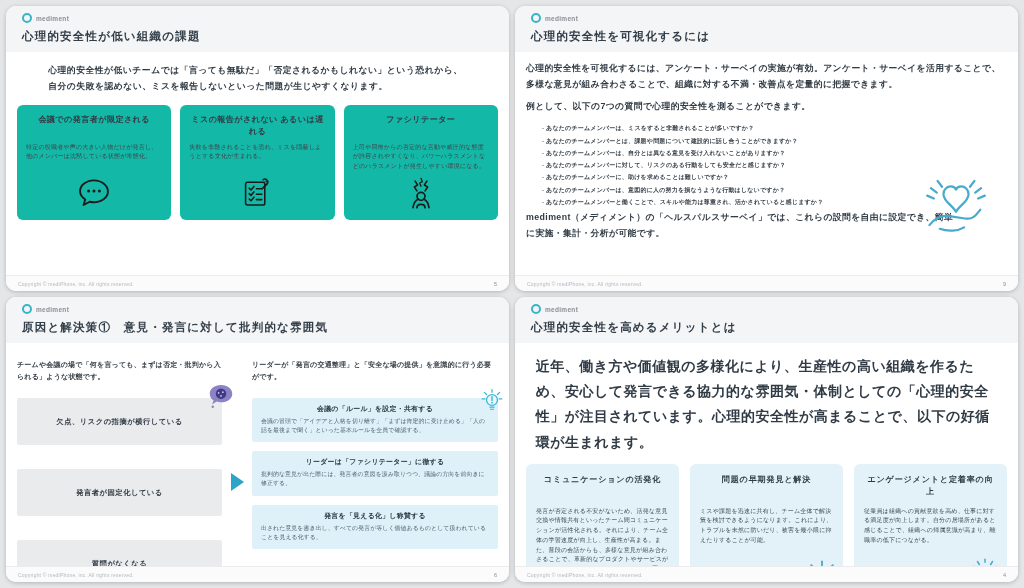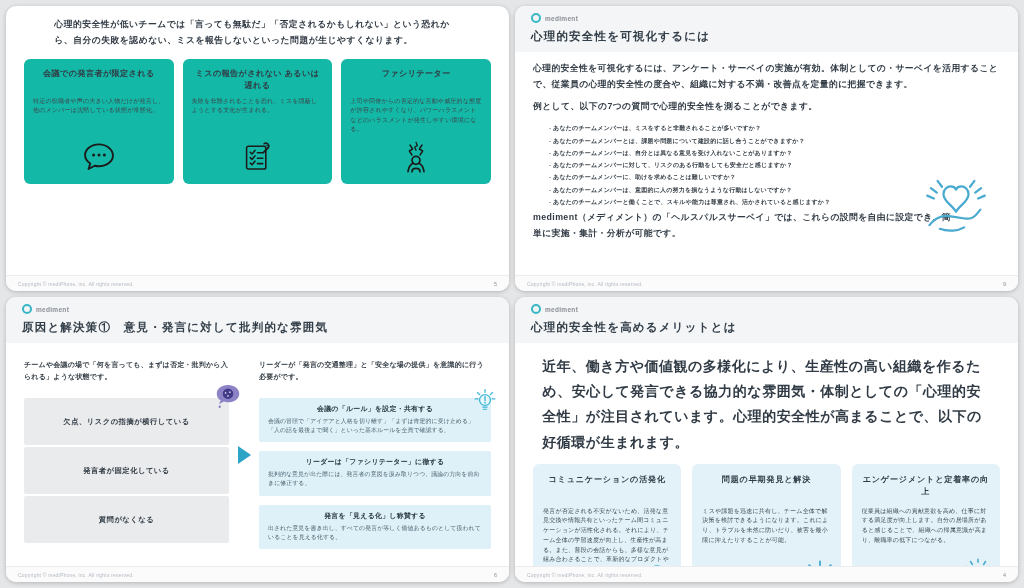--- a/index.html
+++ b/index.html
@@ -4,21 +4,21 @@
 <style>
   html,body{margin:0;padding:0;}
   body{width:1024px;height:588px;background:#e4e6e8;font-family:"Liberation Sans",sans-serif;-webkit-font-smoothing:antialiased;}
   .grid{display:grid;grid-template-columns:1fr 1fr;grid-template-rows:1fr 1fr;gap:6px;padding:6px;box-sizing:border-box;width:1024px;height:588px;}
   .slide{background:#ffffff;border-radius:10px;box-shadow:0 1px 4px rgba(0,0,0,.22);display:flex;flex-direction:column;overflow:hidden;position:relative;}
   .slide-header{background:#f4f5f7;padding:7px 16px 8px;}
   .logo-row{display:flex;align-items:center;gap:4px;}
   .logo-ring{width:6px;height:6px;border:2px solid #38b6c6;border-radius:50%;}
   .brand{font-size:6.5px;color:#8a9097;font-weight:bold;letter-spacing:.3px;}
   .slide-title{margin-top:6px;font-size:11.5px;font-weight:bold;color:#323e48;letter-spacing:1.2px;}
-  .slide-body{flex:1;position:relative;padding:0 18px;overflow:hidden;}
+  .slide-body{flex:1;position:relative;padding:0 11px;overflow:hidden;}
   .slide-footer{background:#fbfbfc;border-top:1px solid #ececee;height:15px;display:flex;align-items:center;justify-content:space-between;padding:0 12px;}
   .copyright{font-size:5px;color:#b3b9bf;letter-spacing:.2px;}
   .pagenum{font-size:5.5px;color:#8b9197;}
 
   .lead{font-size:8.8px;font-weight:600;color:#313b45;line-height:1.8;width:87%;margin:11px auto 0;letter-spacing:.5px;}
   .cards3{display:flex;gap:9px;margin-top:10px;}
   .gcard{flex:1;background:#14b8a6;border-radius:6px;padding:9px 9px 5px;text-align:center;display:flex;flex-direction:column;}
   .gcard-title{font-size:8.1px;font-weight:bold;color:#313b45;line-height:1.5;letter-spacing:.4px;min-height:25px;display:flex;align-items:flex-start;justify-content:center;}
   .gcard-body{font-size:6px;color:#3c454d;text-align:left;line-height:1.6;margin-top:4px;flex:1;letter-spacing:.2px;}
   .gcard-iconwrap{height:44px;display:flex;align-items:center;justify-content:center;}
@@ -28,41 +28,48 @@
   .qlist{margin:5px 0 0 16px;}
   .q{font-size:6px;font-weight:600;color:#39424a;line-height:2.05;letter-spacing:.2px;}
   .hearthand{position:absolute;right:24px;top:120px;}
   .closing{font-size:8.8px;font-weight:bold;color:#313b45;line-height:1.8;margin-top:2px;width:90%;letter-spacing:.4px;}
 
   .cols{display:flex;margin-top:9px;}
   .col-left{flex:0 0 205px;display:flex;flex-direction:column;}
   .col-mid{flex:0 0 30px;display:flex;align-items:center;justify-content:center;}
   .col-right{flex:1;display:flex;flex-direction:column;}
   .intro{font-size:7px;font-weight:600;color:#39424a;line-height:1.65;min-height:32px;letter-spacing:.2px;}
-  .pbox{background:#eaebed;border-radius:2px;height:47px;display:flex;align-items:center;justify-content:center;font-size:7.3px;font-weight:bold;color:#313b45;margin-bottom:2px;position:relative;letter-spacing:.5px;}
+  .pbox{background:#eaebed;border-radius:2px;height:47px;display:flex;align-items:center;justify-content:center;font-size:7.3px;font-weight:bold;color:#313b45;margin-bottom:24px;position:relative;letter-spacing:.5px;}
   .thought{position:absolute;top:-16px;right:-14px;}
   .arrow-right{width:0;height:0;border-top:9px solid transparent;border-bottom:9px solid transparent;border-left:13px solid #2ba4c6;}
   .sbox{background:#def0f8;border-radius:2px;padding:6px 9px 7px;margin-bottom:9px;position:relative;}
   .sbox-title{font-size:6.9px;font-weight:bold;color:#2d3c46;text-align:center;letter-spacing:.3px;}
   .sbox-body{font-size:5.9px;color:#4b6570;line-height:1.55;margin-top:3px;letter-spacing:.1px;}
   .bulb-s{position:absolute;top:-10px;right:-6px;}
 
   .lead4{font-size:14px;font-weight:600;color:#313b45;line-height:1.8;width:96%;margin:11px auto 0;letter-spacing:.5px;}
   .bcards{display:flex;gap:11px;margin-top:9px;}
   .bcard{flex:1;background:#e2f2f8;border-radius:6px;padding:10px 10px 12px;position:relative;}
   .bcard-title{font-size:8.1px;font-weight:bold;color:#2d3c46;text-align:center;line-height:1.55;letter-spacing:.8px;min-height:26px;}
   .bcard-body{font-size:6px;color:#3c4a52;line-height:1.62;margin-top:7px;letter-spacing:.2px;}
   .bcard-icon{position:absolute;bottom:-10px;right:4px;}
 </style>
 </head>
 <body>
 
 <div class="grid">
 
   <section class="slide">
+    <div class="slide-header">
+      <div class="logo-row">
+        <span class="logo-ring"></span>
+        <span class="brand">mediment</span>
+      </div>
+      <div class="slide-title">心理的安全性が低い組織の課題</div>
+    </div>
     <div class="slide-body">
       <p class="lead">心理的安全性が低いチームでは「言っても無駄だ」「否定されるかもしれない」という恐れから、自分の失敗を認めない、ミスを報告しないといった問題が生じやすくなります。</p>
       <div class="cards3">
         <div class="gcard">
           <div class="gcard-title">会議での発言者が限定される</div>
           <div class="gcard-body">特定の役職者や声の大きい人物だけが発言し、他のメンバーは沈黙している状態が常態化。</div>
           <div class="gcard-iconwrap">
             <svg width="38" height="38" viewBox="0 0 60 60">
                 <path d="M30 10C17.8 10 8 17.6 8 27c0 5.4 3.2 10.2 8.2 13.3L13.5 49l9.7-5.2c2.2.5 4.4.8 6.8.8 12.2 0 22-7.6 22-17S42.2 10 30 10z" fill="none" stroke="#1c1c1c" stroke-width="3" stroke-linejoin="round"></path>
                 <circle cx="21.5" cy="27" r="2.4" fill="#1c1c1c"></circle>
@@ -111,21 +118,21 @@
 
   <section class="slide">
     <div class="slide-header">
       <div class="logo-row">
         <span class="logo-ring"></span>
         <span class="brand">mediment</span>
       </div>
       <div class="slide-title">心理的安全性を可視化するには</div>
     </div>
     <div class="slide-body">
-      <p class="para">心理的安全性を可視化するには、アンケート・サーベイの実施が有効。体制としての・サーベイを活用することで、従業員の心理的安全性の度合や、組織に対する不満・改善点を定量的に把握できます。</p>
+      <p class="para">心理的安全性を可視化するには、アンケート・サーベイの実施が有効。アンケート・サーベイを活用することで、多様な意見が組み合わさることで、組織に対する不満・改善点を定量的に把握できます。</p>
       <p class="example">例として、以下の7つの質問で心理的安全性を測ることができます。</p>
       <div class="qlist">
         <div class="q">- あなたのチームメンバーは、ミスをすると非難されることが多いですか？</div>
         <div class="q">- あなたのチームメンバーとは、課題や問題について建設的に話し合うことができますか？</div>
         <div class="q">- あなたのチームメンバーは、自分とは異なる意見を受け入れないことがありますか？</div>
         <div class="q">- あなたのチームメンバーに対して、リスクのある行動をしても安全だと感じますか？</div>
         <div class="q">- あなたのチームメンバーに、助けを求めることは難しいですか？</div>
         <div class="q">- あなたのチームメンバーは、意図的に人の努力を損なうような行動はしないですか？</div>
         <div class="q">- あなたのチームメンバーと働くことで、スキルや能力は尊重され、活かされていると感じますか？</div>
       </div>

